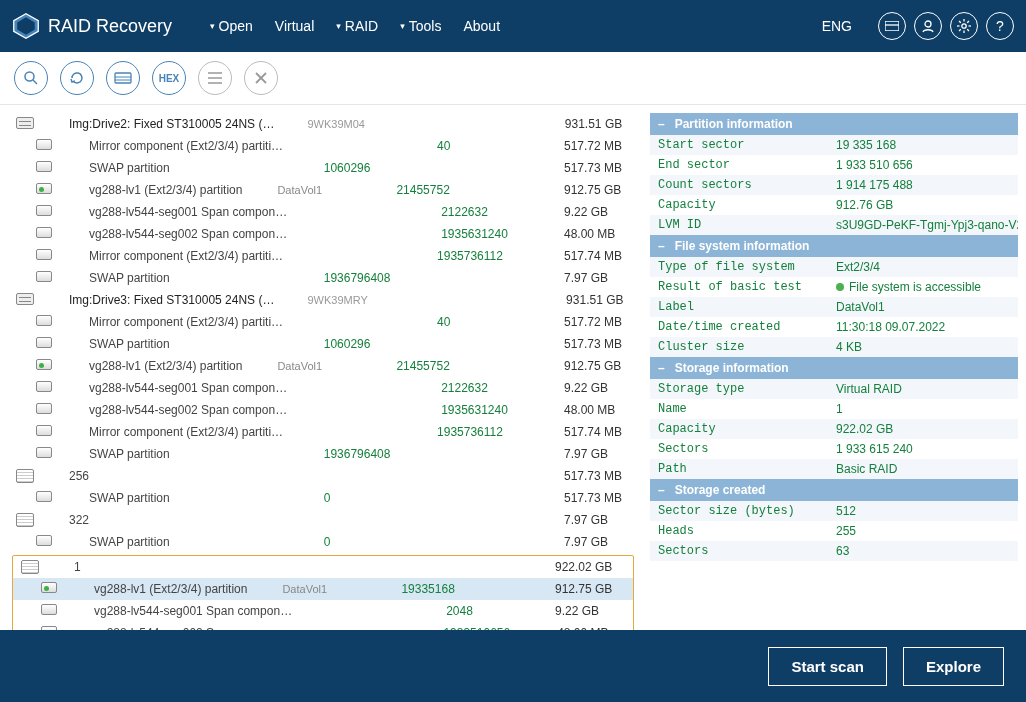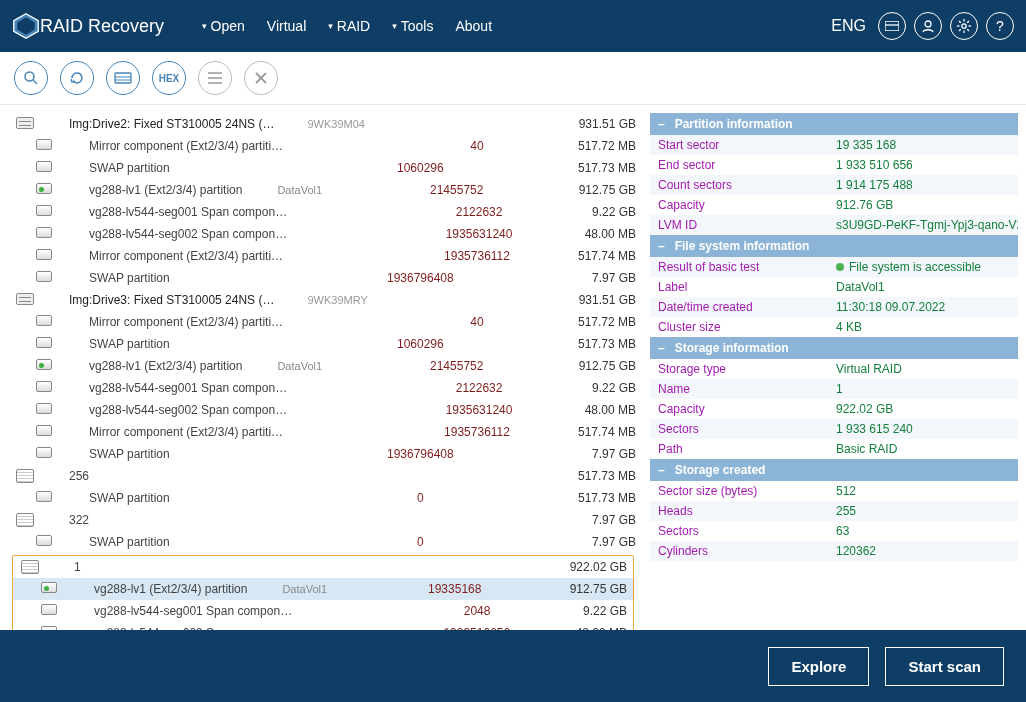--- a/index.html
+++ b/index.html
@@ -15,28 +15,28 @@
   flex-direction: column;
 }
 .header {
   background: #0e3e66;
   height: 52px;
   display: flex;
   align-items: center;
   color: #fff;
   padding: 0 12px;
 }
-.logo { display: flex; align-items: center; gap: 0; margin-right: 30px; }
+.logo { display: flex; align-items: center; gap: 8px; margin-right: 30px; }
 .logo svg { width: 28px; height: 28px; }
 .app-title { font-size: 18px; font-weight: 500; }
 .menu { display: flex; gap: 6px; }
 .menu-item { display: flex; align-items: center; gap: 4px; padding: 4px 8px; font-size: 14px; cursor: pointer; }
 .menu-item .caret { font-size: 9px; color: #fff; }
 .spacer { flex: 1; }
-.lang { font-size: 16px; margin-right: 12px; cursor: pointer; }
+.lang { font-size: 14px; margin-right: 26px; cursor: pointer; }
 .header-icons { display: flex; gap: 8px; }
 .hicon {
   width: 28px; height: 28px; border: 1.5px solid #fff; border-radius: 50%;
   display: flex; align-items: center; justify-content: center; cursor: pointer;
   font-size: 14px;
 }
 .toolbar {
   height: 53px;
   display: flex; align-items: center; padding: 4px 14px; gap: 12px;
   border-bottom: 1px solid #e6e6e6;
@@ -60,40 +60,40 @@
   color: #444; padding-right: 6px; gap: 29px;
 }
 .tree-row.drive { color: #222; font-weight: 500; }
 .row-icon {
   width: 18px; height: 14px; margin-right: 6px; flex-shrink: 0;
 }
 .indent-0 { padding-left: 8px; }
 .indent-1 { padding-left: 28px; }
 .tree-row .name { flex: 0 0 auto; max-width: 230px; white-space: nowrap; overflow: hidden; text-overflow: ellipsis; }
 .tree-row .label { width: 90px; color: #888; font-size: 11px; margin-left: 6px; white-space: nowrap; overflow: hidden; }
-.tree-row .col1 { flex: 1; text-align: center; color: #7f1d1d; padding-right: 18px; white-space: nowrap; }
-.tree-row .col2 { width: 72px; text-align: right; color: #333; white-space: nowrap; }
+.tree-row .col1 { flex: 1; text-align: left; color: #15803d; padding-right: 18px; white-space: nowrap; }
+.tree-row .col2 { width: 72px; text-align: left; color: #333; white-space: nowrap; }
 .drive-serial { color: #999; font-size: 11px; font-weight: 400; margin-left: 4px; }
 .group-box {
   border: 1.5px solid #e6a838; border-radius: 2px; margin: 2px 8px 2px 4px;
 }
 .sel { background: #d7e7f3; }
 .info-panel {
   width: 380px; padding: 8px 8px 8px 4px; overflow-y: auto;
 }
 .info-section-header {
   background: #8bb4d6; color: #fff; height: 22px; display: flex; align-items: center;
   padding-left: 8px; font-size: 12px; font-weight: 600; gap: 10px;
 }
 .info-section-header .minus { font-weight: bold; }
 .info-row {
   display: flex; height: 20px; align-items: center; font-size: 12px;
 }
 .info-row:nth-child(even) { background: #f3f6fa; }
-.info-key { width: 186px; padding-left: 8px; color: #a21caf; }
+.info-key { width: 186px; padding-left: 8px; color: #15803d; font-family: Liberation Mono, monospace; }
 .info-val { flex: 1; color: #15803d; white-space: nowrap; overflow: hidden; }
 .dot-green { width: 8px; height: 8px; background: #4caf50; border-radius: 50%; display: inline-block; margin-right: 5px; }
 .footer {
   background: #0e3e66; height: 72px; display: flex; align-items: center; justify-content: flex-end;
   padding: 0 22px; gap: 16px;
 }
 .footer-btn {
   border: 1.5px solid #fff; color: #fff; background: transparent; padding: 10px 22px;
   font-size: 15px; font-weight: 600; cursor: pointer;
 }
@@ -403,20 +403,24 @@
       </div>
       <div class="info-row">
         <div class="info-key">LVM ID</div>
         <div class="info-val">s3U9GD-PeKF-Tgmj-Ypj3-qano-V2OE-V</div>
       </div>
       <div class="info-section-header">
         <span class="minus">–</span>
         <span>File system information</span>
       </div>
       <div class="info-row">
+        <div class="info-key">Type of file system</div>
+        <div class="info-val">Ext2/3/4</div>
+      </div>
+      <div class="info-row">
         <div class="info-key">Result of basic test</div>
         <div class="info-val"><span class="dot-green"></span>File system is accessible</div>
       </div>
       <div class="info-row">
         <div class="info-key">Label</div>
         <div class="info-val">DataVol1</div>
       </div>
       <div class="info-row">
         <div class="info-key">Date/time created</div>
         <div class="info-val">11:30:18 09.07.2022</div>
@@ -458,23 +462,19 @@
         <div class="info-val">512</div>
       </div>
       <div class="info-row">
         <div class="info-key">Heads</div>
         <div class="info-val">255</div>
       </div>
       <div class="info-row">
         <div class="info-key">Sectors</div>
         <div class="info-val">63</div>
       </div>
-      <div class="info-row">
-        <div class="info-key">Cylinders</div>
-        <div class="info-val">120362</div>
-      </div>
     </div>
 </div>
 
 <div class="footer">
+  <button class="footer-btn">Start scan</button>
   <button class="footer-btn">Explore</button>
-  <button class="footer-btn">Start scan</button>
 </div>
 
 </body></html>

